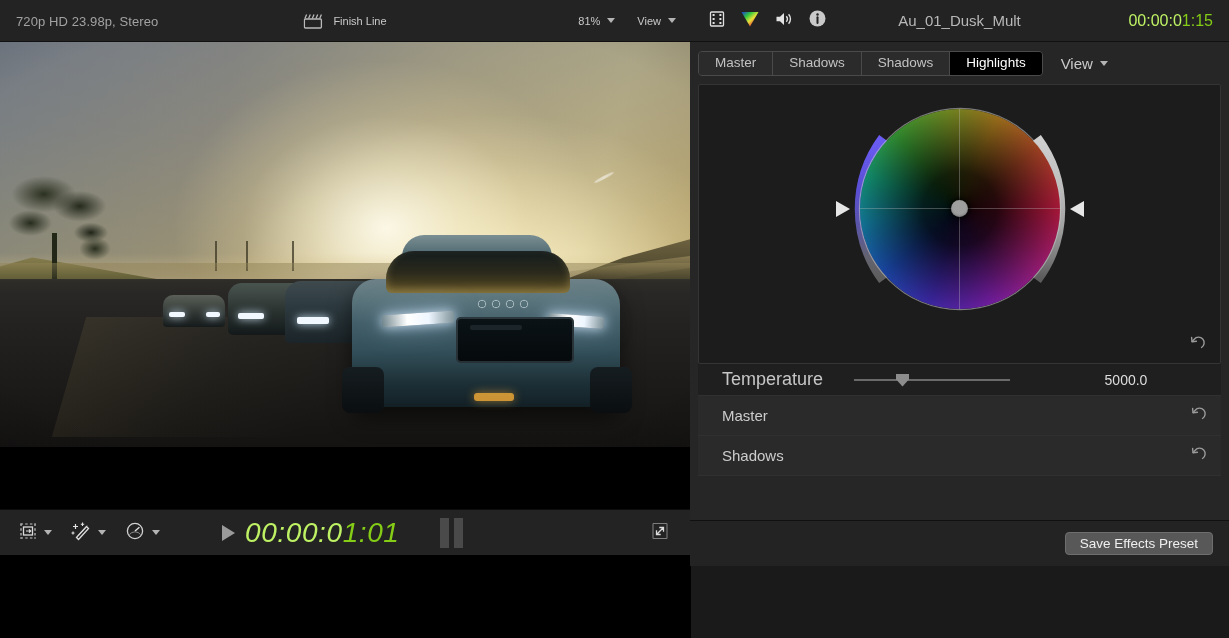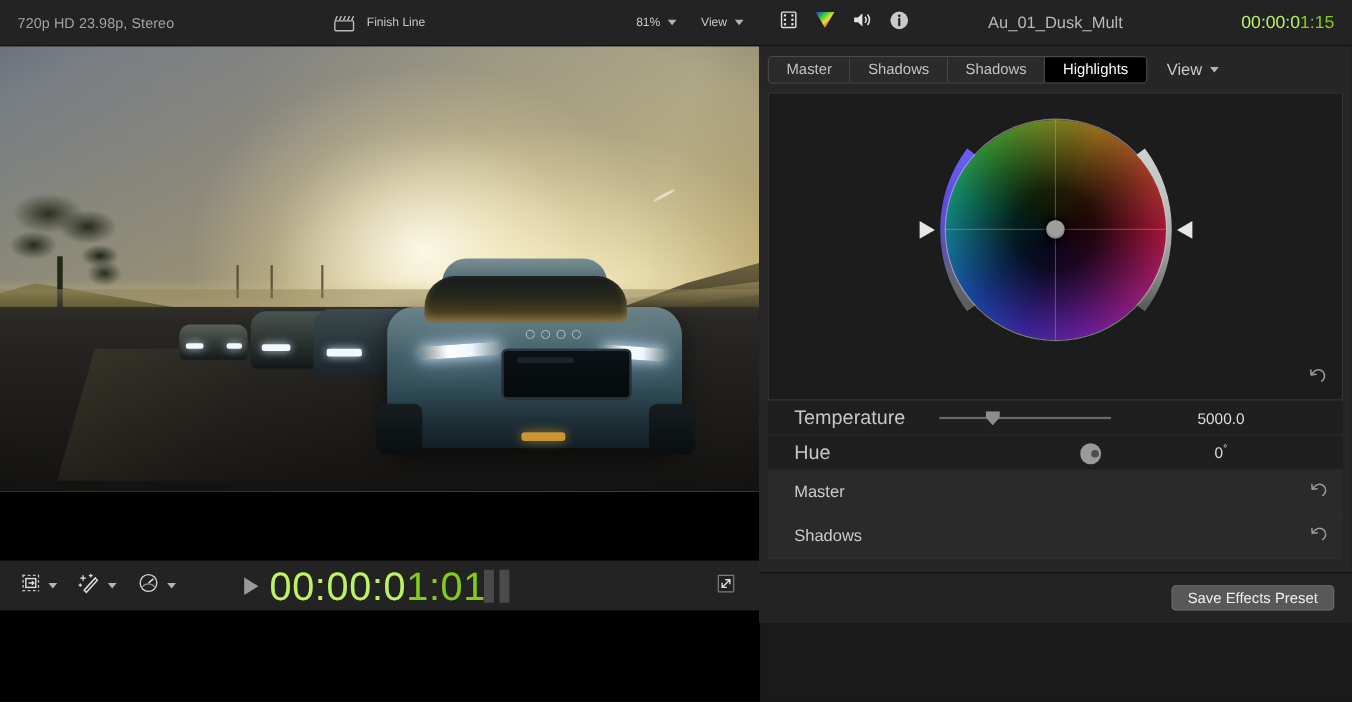--- a/index.html
+++ b/index.html
@@ -231,21 +231,21 @@
   .tool-group:first-child { margin-left: 18px; }
   .tc-block {
     position: absolute; left: 222px; top: 50%; transform: translateY(-50%);
     display: flex; align-items: center; gap: 10px;
   }
   .play-tri {
     width: 0; height: 0; border-top: 8px solid transparent;
     border-bottom: 8px solid transparent; border-left: 13px solid #9a9a9a;
   }
   .timecode {
-    font-size: 36px; letter-spacing: .6px; font-family: "Liberation Sans", sans-serif;
+    font-size: 28px; letter-spacing: .6px; font-family: "Liberation Sans", sans-serif; font-style: italic;
   }
   .tc-dim { color: #bef264; }
   .tc-lit { color: #84cc16; }
   .scrub-bars {
     position: absolute; left: 440px; top: 50%; transform: translateY(-50%);
     display: flex; gap: 5px;
   }
   .scrub-bars i { display: block; width: 9px; height: 30px; background: #4a4a4a; }
   .expand-btn { position: absolute; right: 20px; top: 50%; transform: translateY(-50%); }
 
@@ -369,21 +369,21 @@
   .slider .trk {
     position: absolute; left: 0; right: 0; top: 7.5px; height: 1.5px;
     background: #6a6a6a;
   }
   .knob {
     position: absolute; top: 2px; width: 13px; height: 13px;
     background: #8c8c8c;
     clip-path: polygon(0 0, 100% 0, 100% 45%, 50% 100%, 0 45%);
   }
   .pval {
-    position: absolute; right: 16px; width: 190px; text-align: center;
+    position: absolute; right: 0; width: 190px; text-align: center;
     font-size: 14px; color: #dddddd;
   }
   .dial {
     position: absolute; width: 19px; height: 19px; border-radius: 50%;
     background: #9a9a9a;
   }
   .dial::after {
     content: ""; position: absolute; left: 10px; top: 6px;
     width: 7px; height: 7px; border-radius: 50%; background: #4d4d4d;
   }
@@ -662,27 +662,20 @@
       <div class="prow">
         <span class="plabel">Temperature</span>
         <span class="slider">
           <i class="trk"></i>
           <i class="knob" style="left:42px;"></i>
         </span>
         <span class="pval">5000.0</span>
       </div>
 
 
-      <div class="prow">
-        <span class="plabel">Hue</span>
-        <span class="slider">
-          <i class="dial" style="left:128px; top:-1px;"></i>
-        </span>
-        <span class="pval"><span>0</span><span class="deg">°</span></span>
-      </div>
 
       <div class="grow">
         <span class="glabel">Master</span>
         <span class="reset">
           <svg width="17" height="17" viewBox="0 0 17 17">
             <path d="M12.5 13.5 A5.6 5.6 0 1 0 5.2 5.2 L3.2 7.4" fill="none" stroke="#9a9a9a" stroke-width="1.4" stroke-linecap="round"></path>
             <path d="M2.6 3.4 L3 7.8 L7.4 7.3" fill="none" stroke="#9a9a9a" stroke-width="1.4" stroke-linecap="round" stroke-linejoin="round"></path>
           </svg>
         </span>
       </div>

